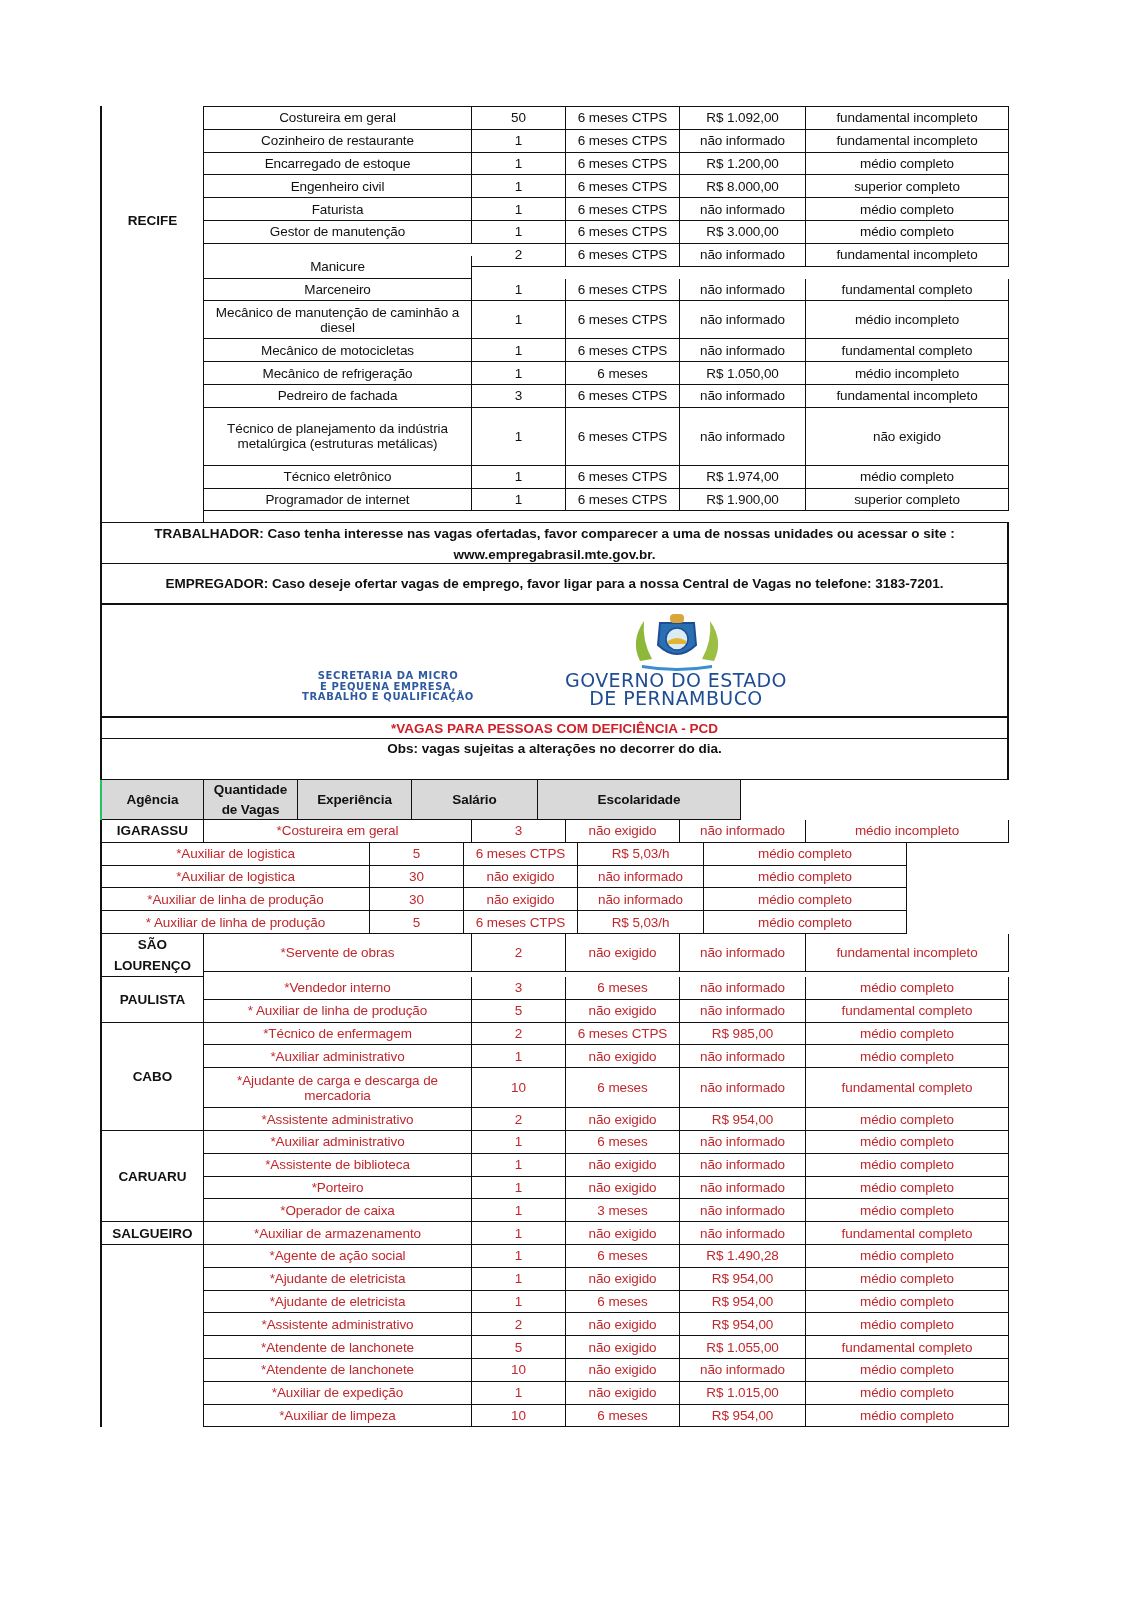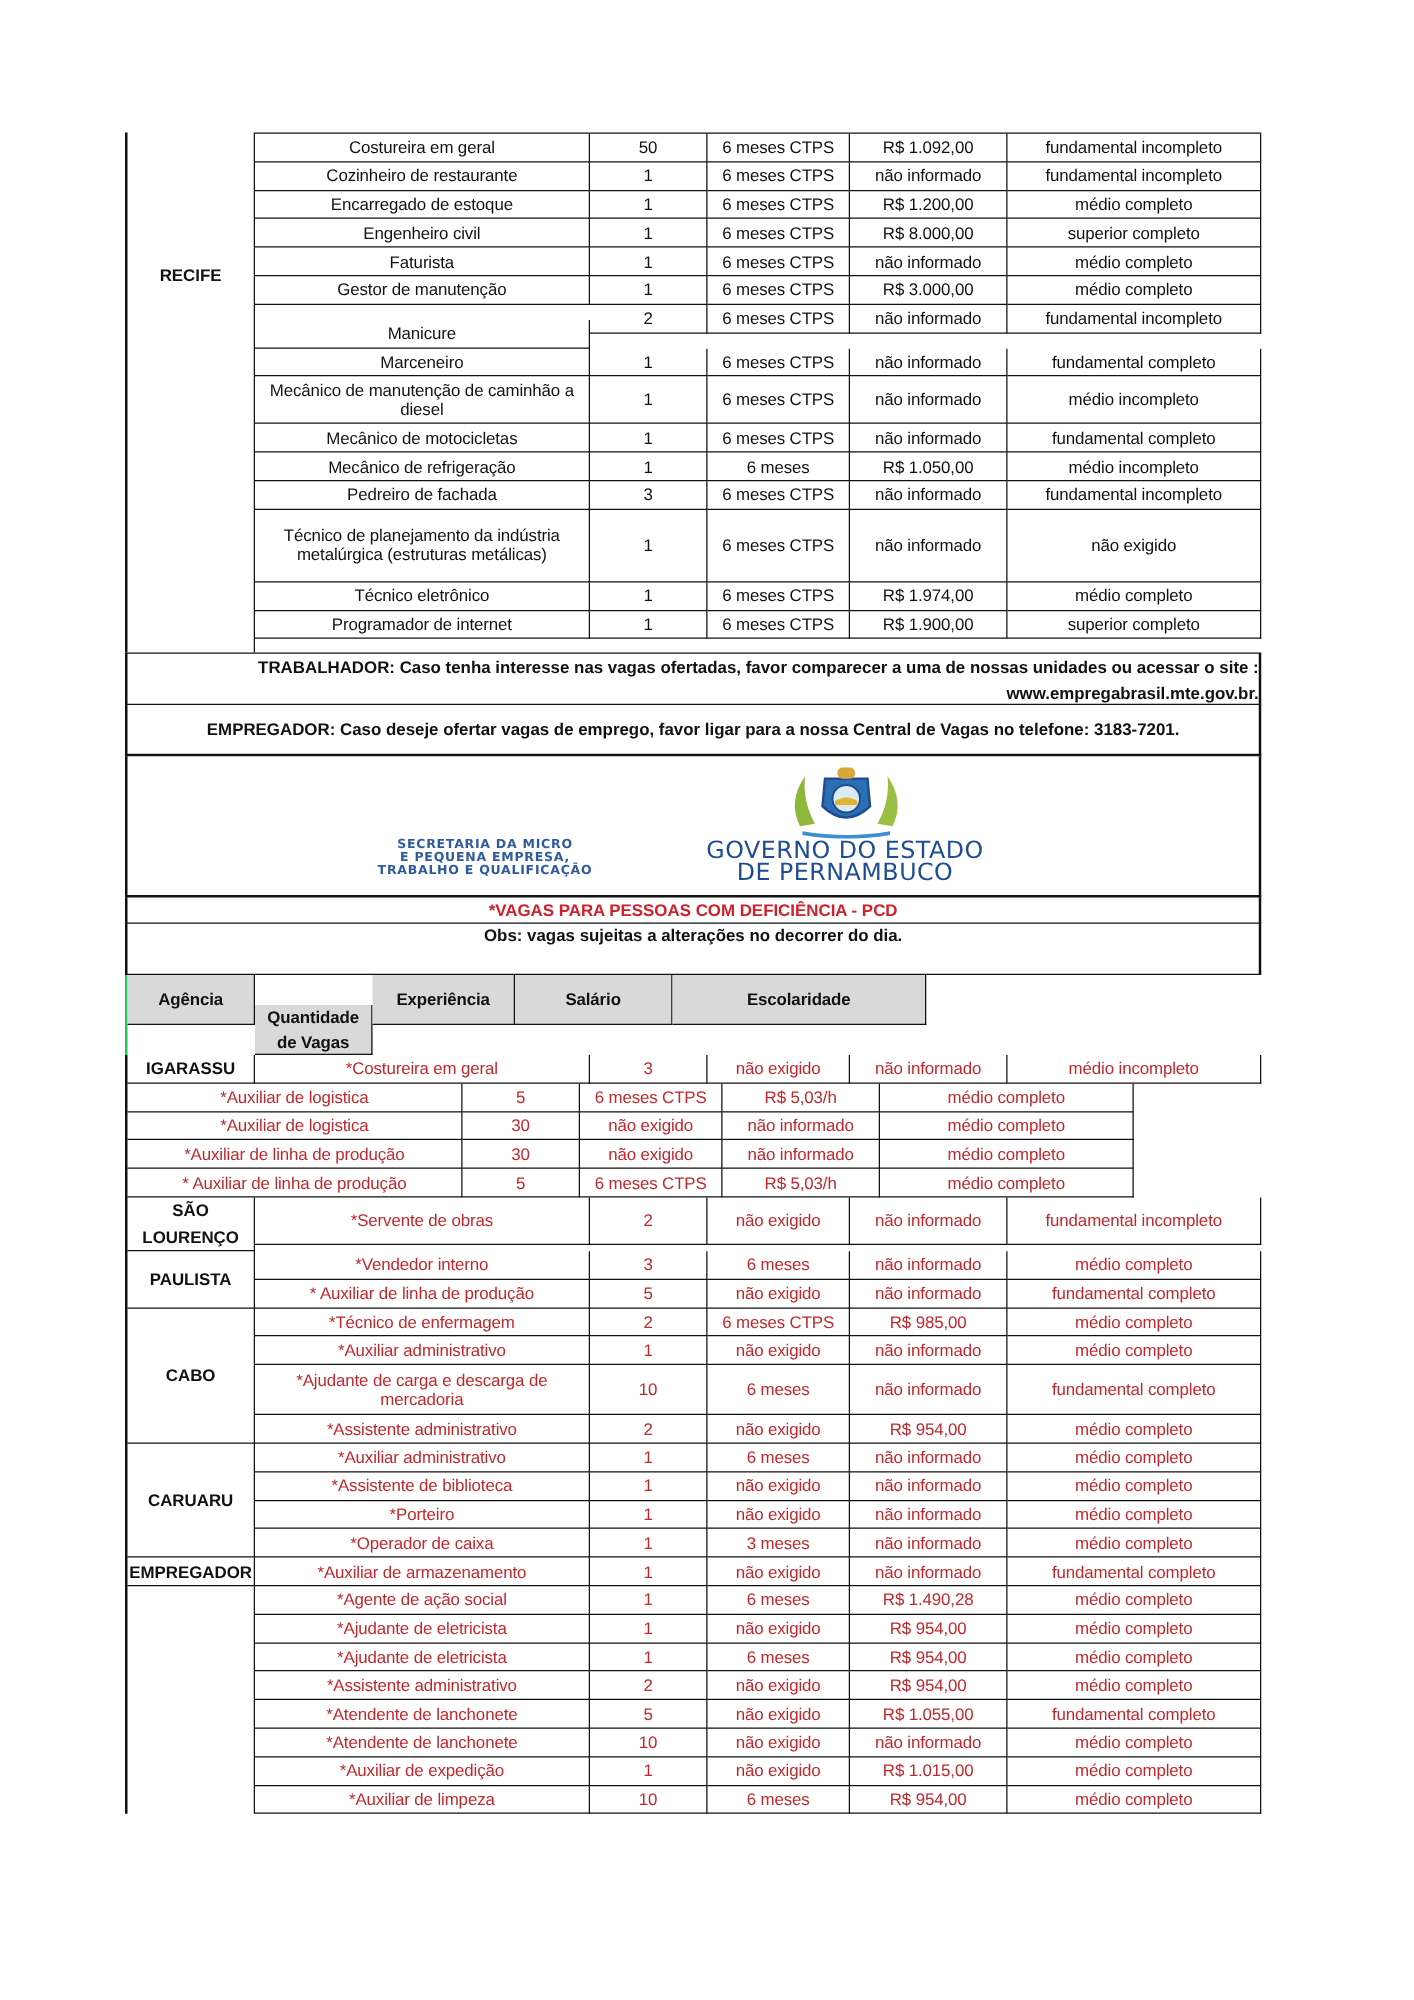--- a/index.html
+++ b/index.html
@@ -63,21 +63,21 @@
       border-bottom: 1.5px solid #111; display: flex; align-items: center; justify-content: center;
       font-weight: bold; font-size: 13.5px;
     }
     .sub-row.pcd { color: #d0202a; }
     .obs-row {
       width: 909px; height: 41px; border-left: 2px solid #111; border-right: 2px solid #111;
       border-bottom: 1.5px solid #111; text-align: center; font-weight: bold; font-size: 13.5px; padding-top: 2px;
     }
 
     .hdr .cell { background: #d9d9d9; font-weight: bold; height: 40px; border-bottom: 1.5px solid #111; }
-    .hdr .cell.c-qty { line-height: 20px; margin-top: 24px; }
+    .hdr .cell.c-qty { line-height: 20px; }
     .bottom { position: relative; width: 909px; border-left: 2px solid #111; }
     .bottom .grp { display: flex; }
     .bottom .ag {
       width: 104px; border-right: 1.5px solid #111; border-bottom: 1.5px solid #111;
       display: flex; align-items: center; justify-content: center; font-weight: bold; font-size: 13.5px;
       text-align: center; line-height: 21px;
     }
     .bottom .ag.open { border-bottom: none; }
     .bottom .rows { width: 805px; }
     .bottom .row { width: 805px; }
@@ -191,21 +191,21 @@
         <div class="row">
           <div class="cell c-desc" style="height: 22.8px;">Programador de internet</div>
           <div class="cell c-qty" style="height: 22.8px;">1</div>
           <div class="cell c-exp" style="height: 22.8px;">6 meses CTPS</div>
           <div class="cell c-sal" style="height: 22.8px;">R$ 1.900,00</div>
           <div class="cell c-esc" style="height: 22.8px;">superior completo</div>
         </div>
       </div>
   </div>
 
-  <div class="notice" style="height:42px; border-top:1.5px solid #111;text-align:right;">
+  <div class="notice" style="height:42px; border-top:1.5px solid #111;">
     <div>TRABALHADOR: Caso tenha interesse nas vagas ofertadas, favor comparecer a uma de nossas unidades ou acessar o site :</div>
     <div>www.empregabrasil.mte.gov.br.</div>
   </div>
   <div class="notice" style="height:41px; display:flex; align-items:center; justify-content:center; border-bottom:2px solid #111;">
     <div>EMPREGADOR: Caso deseje ofertar vagas de emprego, favor ligar para a nossa Central de Vagas no telefone: 3183-7201.</div>
   </div>
 
   <div class="logo-band">
     <svg class="crest" viewBox="0 0 110 60">
       <path d="M18 50 Q8 30 22 10 Q20 30 30 48 Z" fill="#8db83a"></path>
@@ -374,21 +374,21 @@
           <div class="row red">
             <div class="cell c-desc" style="height: 22.8px;">*Operador de caixa</div>
             <div class="cell c-qty" style="height: 22.8px;">1</div>
             <div class="cell c-exp" style="height: 22.8px;">3 meses</div>
             <div class="cell c-sal" style="height: 22.8px;">não informado</div>
             <div class="cell c-esc" style="height: 22.8px;">médio completo</div>
           </div>
         </div>
       </div>
       <div class="grp">
-        <div class="ag">EMPREGADOR</div>
+        <div class="ag">SALGUEIRO</div>
         <div class="rows">
           <div class="row red">
             <div class="cell c-desc" style="height: 22.8px;">*Auxiliar de armazenamento</div>
             <div class="cell c-qty" style="height: 22.8px;">1</div>
             <div class="cell c-exp" style="height: 22.8px;">não exigido</div>
             <div class="cell c-sal" style="height: 22.8px;">não informado</div>
             <div class="cell c-esc" style="height: 22.8px;">fundamental completo</div>
           </div>
         </div>
       </div>

